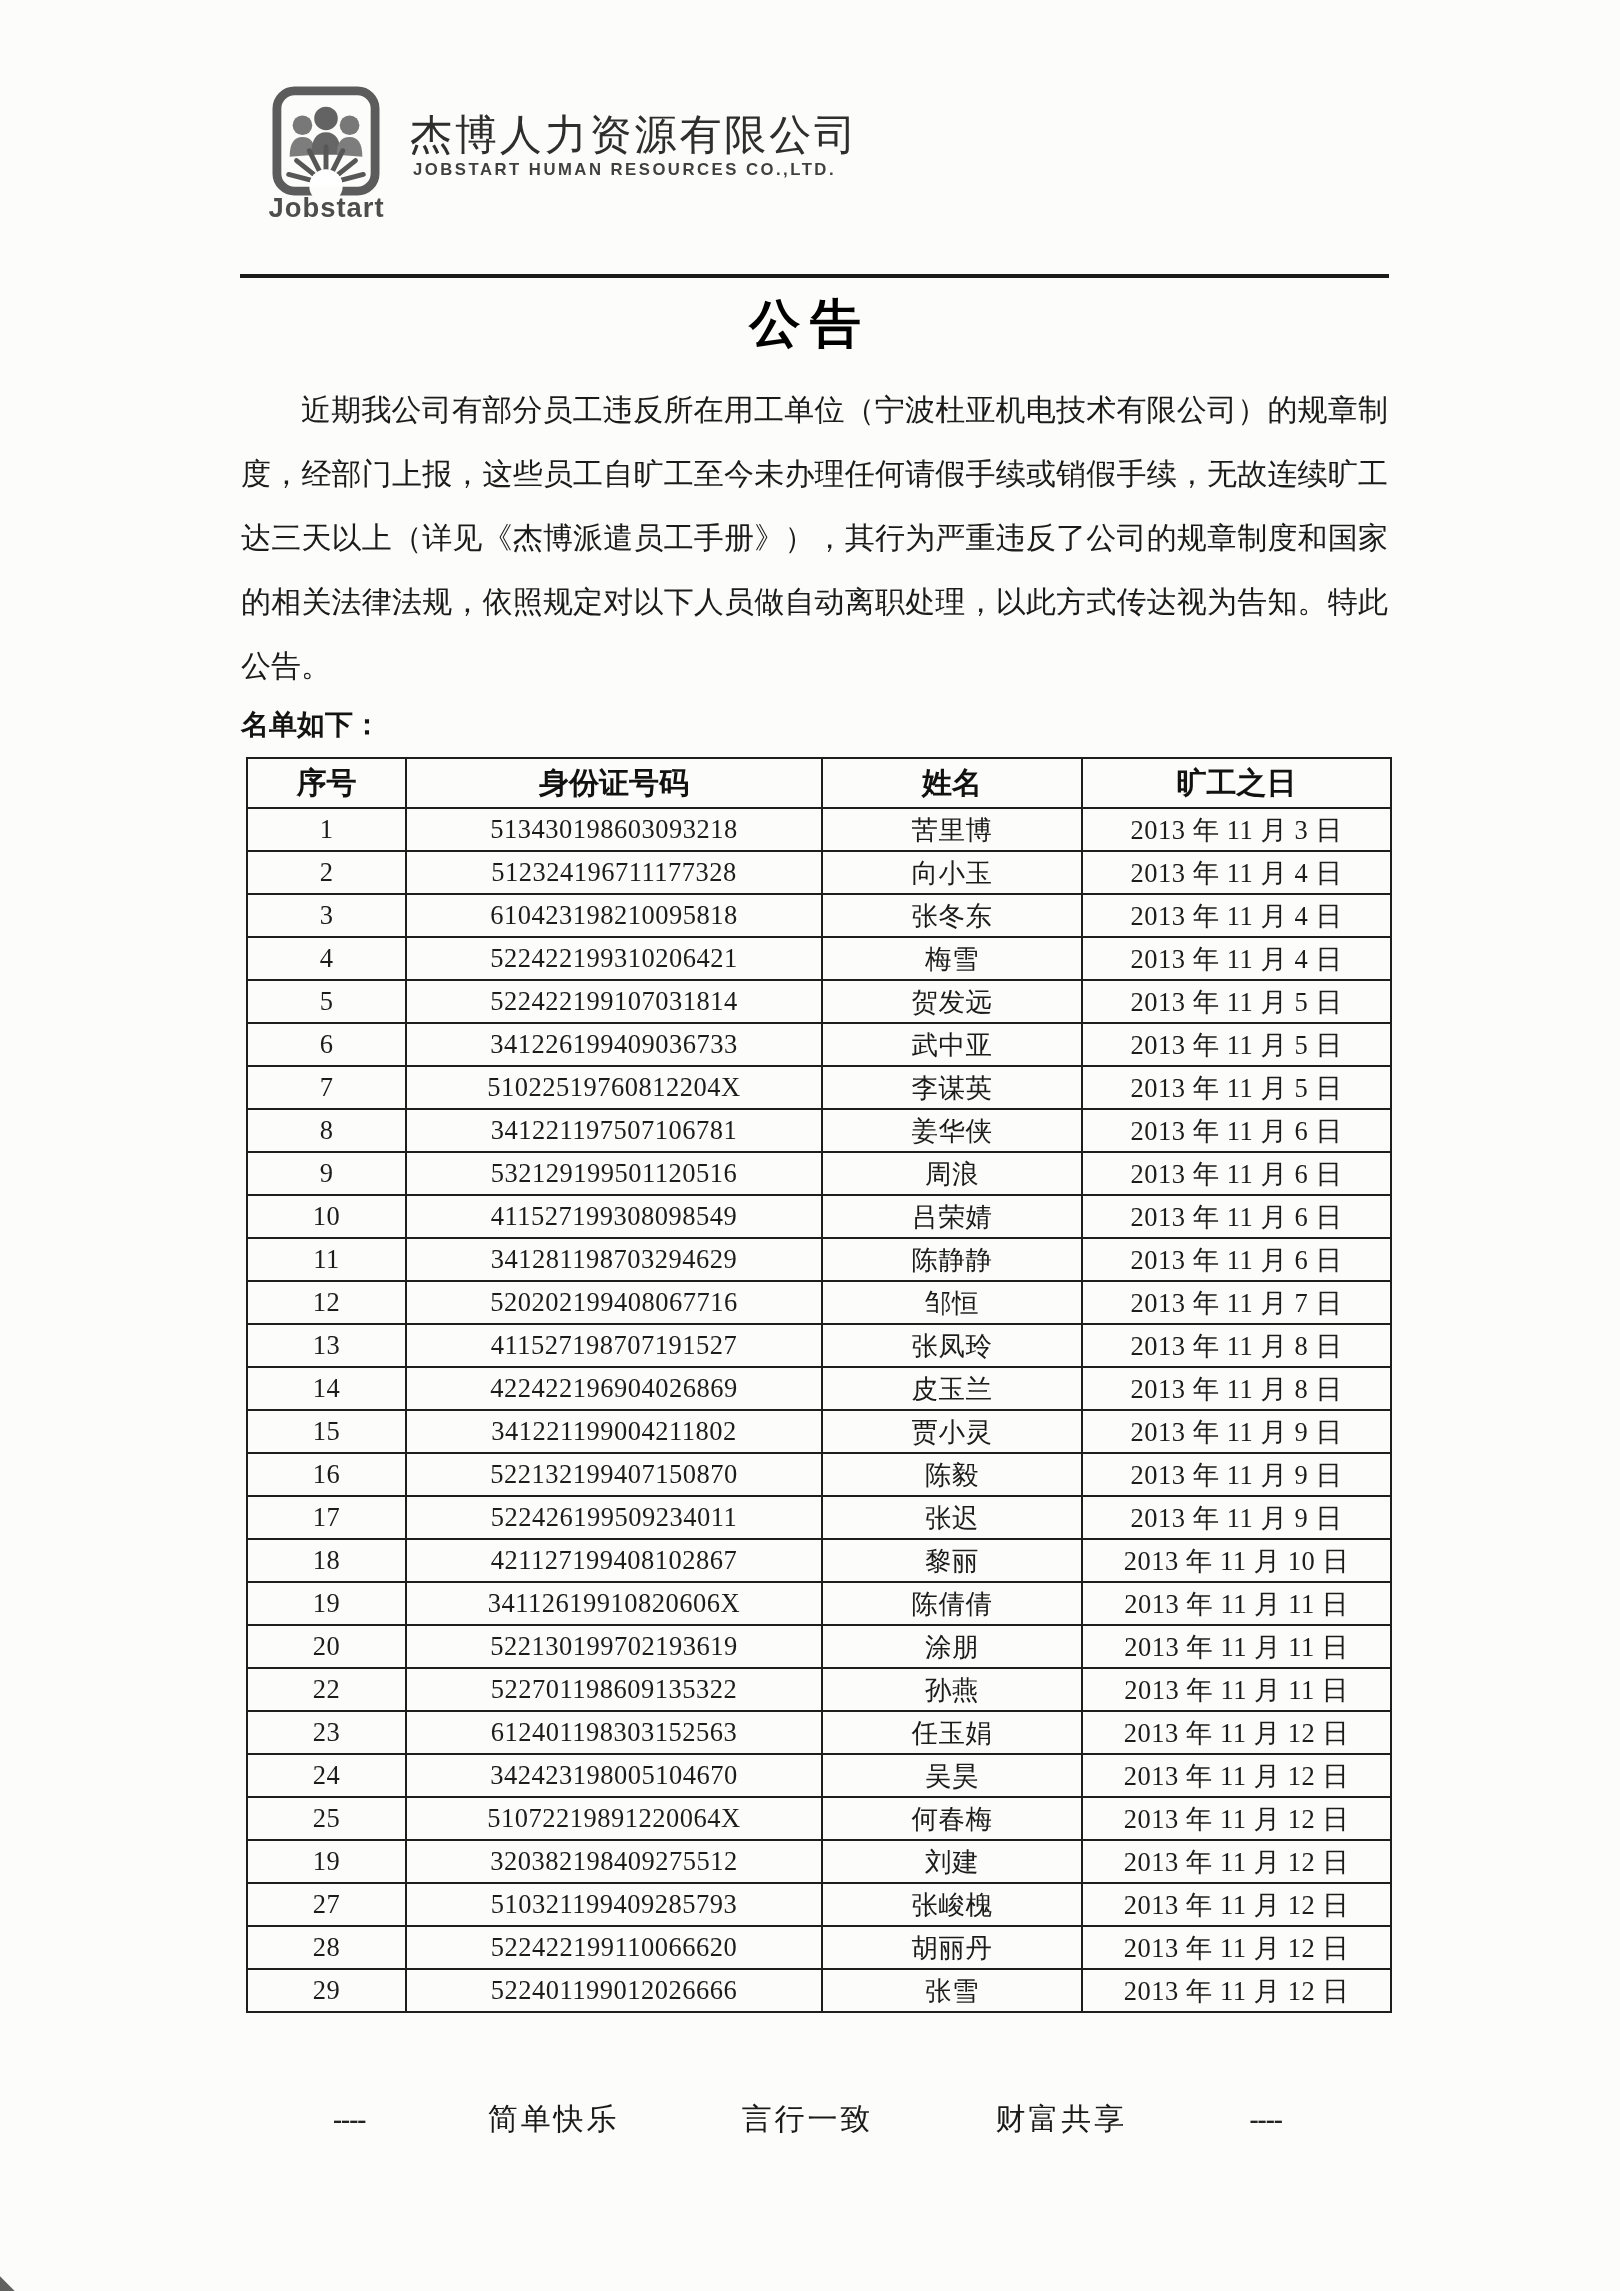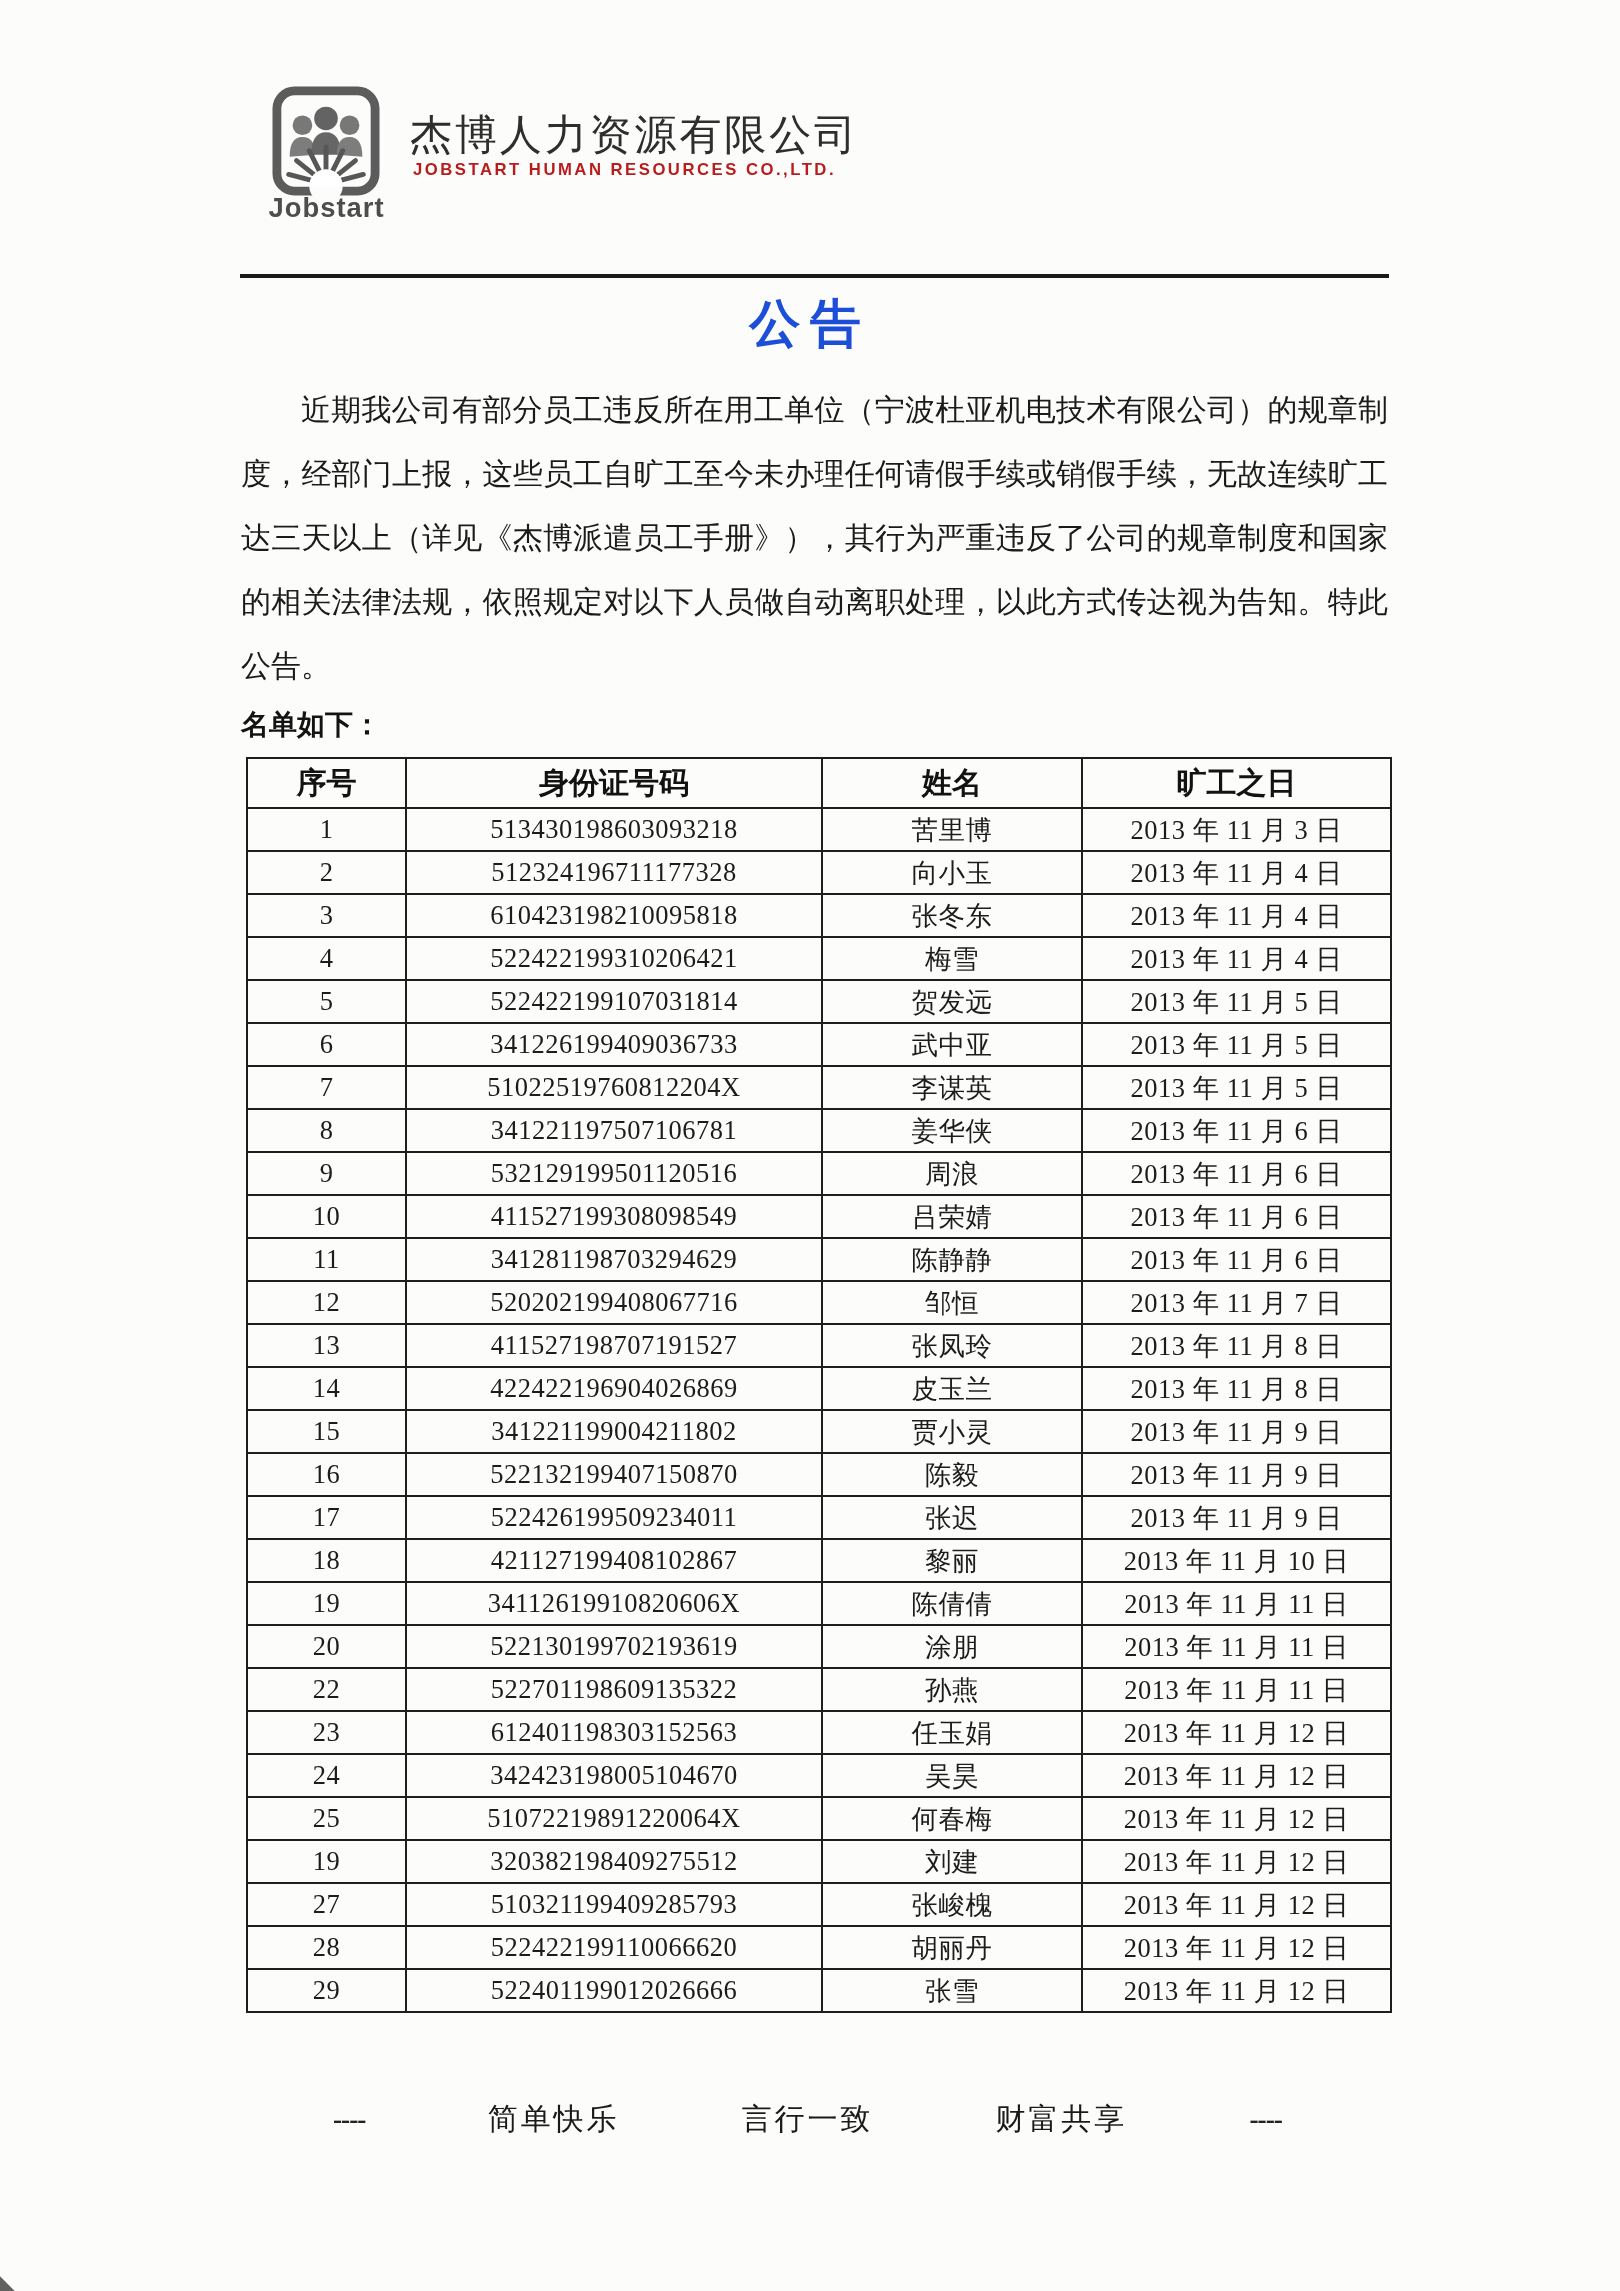--- a/index.html
+++ b/index.html
@@ -24,31 +24,31 @@
     font-size:27.4px;font-weight:bold;color:#4d4d4d;letter-spacing:1px;
   }
   .company-cn{
     position:absolute;left:410px;top:107px;
     font-family:"Liberation Sans","DejaVu Sans",sans-serif;
     font-size:42px;font-weight:400;color:#2e2e2e;letter-spacing:2.9px;
   }
   .company-en{
     position:absolute;left:413px;top:160px;
     font-family:"Liberation Sans","DejaVu Sans",sans-serif;
-    font-size:16.7px;font-weight:600;color:#b91c1c;letter-spacing:2.5px;
+    font-size:16.7px;font-weight:600;color:#404040;letter-spacing:2.5px;
   }
   .rule{
     position:absolute;left:240px;top:274px;width:1149px;height:3.9px;
     background:#1b1b1b;
   }
   
   .doc-title{
     position:absolute;left:0;top:290px;width:1620px;margin:0;
     text-align:center;
-    font-size:51px;font-weight:bold;letter-spacing:9.8px;color:#1d4ed8;
+    font-size:51px;font-weight:bold;letter-spacing:9.8px;color:#000000;
   }
   .body-text{
     position:absolute;left:241px;top:378px;width:1147px;margin:0;
     font-size:30px;line-height:64px;
     text-align:justify;text-justify:inter-ideograph;
     text-indent:2em;color:#1b1b1b;
   }
   .list-label{
     position:absolute;left:241px;top:706px;
     font-size:28px;font-weight:bold;color:#131313;

